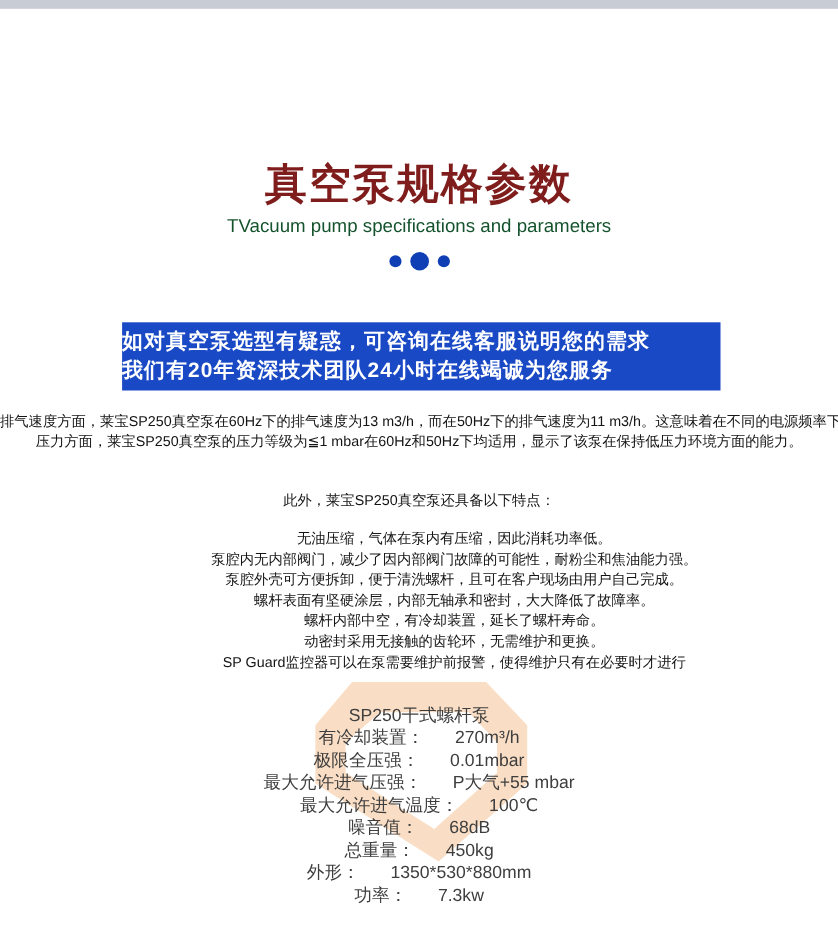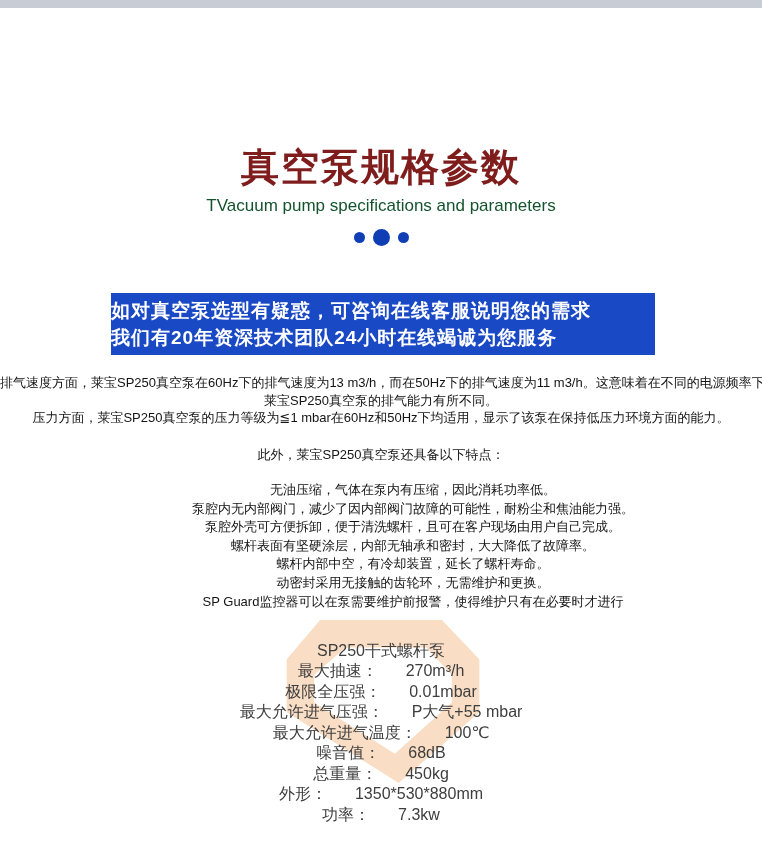--- a/index.html
+++ b/index.html
@@ -64,21 +64,20 @@
     <span class="dot small"></span>
   </div>
 
   <div class="banner">
     <div>如对真空泵选型有疑惑，可咨询在线客服说明您的需求</div>
     <div>我们有20年资深技术团队24小时在线竭诚为您服务</div>
   </div>
 
   <div class="copy intro">
     <div class="line">排气速度方面，莱宝SP250真空泵在60Hz下的排气速度为13 m3/h，而在50Hz下的排气速度为11 m3/h。这意味着在不同的电源频率下，</div>
-    <div class="line">莱宝SP250真空泵的排气能力有所不同。</div>
     <div class="line">压力方面，莱宝SP250真空泵的压力等级为≦1 mbar在60Hz和50Hz下均适用，显示了该泵在保持低压力环境方面的能力。</div>
   </div>
 
   <div class="copy feat-heading">此外，莱宝SP250真空泵还具备以下特点：</div>
 
   <div class="copy feat-list">
     <div class="line">无油压缩，气体在泵内有压缩，因此消耗功率低。</div>
     <div class="line">泵腔内无内部阀门，减少了因内部阀门故障的可能性，耐粉尘和焦油能力强。</div>
     <div class="line">泵腔外壳可方便拆卸，便于清洗螺杆，且可在客户现场由用户自己完成。</div>
     <div class="line">螺杆表面有坚硬涂层，内部无轴承和密封，大大降低了故障率。</div>
@@ -90,21 +89,21 @@
   <div class="specs">
     <svg class="watermark" viewBox="0 0 200 175" xmlns="http://www.w3.org/2000/svg">
       <path fill-rule="evenodd" fill="#f8d9bb" d="M 36 2 L 160 2 L 198 42 L 198 96 L 116 168 L 2 96 L 2 42 Z
            M 62 30 L 144 30 L 170 58 L 170 86 L 112 138 L 30 86 L 30 58 Z"></path>
     </svg>
 
     <div class="spec-text">
       <div class="spec-title">SP250干式螺杆泵</div>
 
       <div class="spec-row">
-        <span class="label">最大抽速：</span>
+        <span class="label">有冷却装置：</span>
         <span class="value">270m³/h</span>
       </div>
       <div class="spec-row">
         <span class="label">极限全压强：</span>
         <span class="value">0.01mbar</span>
       </div>
       <div class="spec-row">
         <span class="label">最大允许进气压强：</span>
         <span class="value">P大气+55 mbar</span>
       </div>

